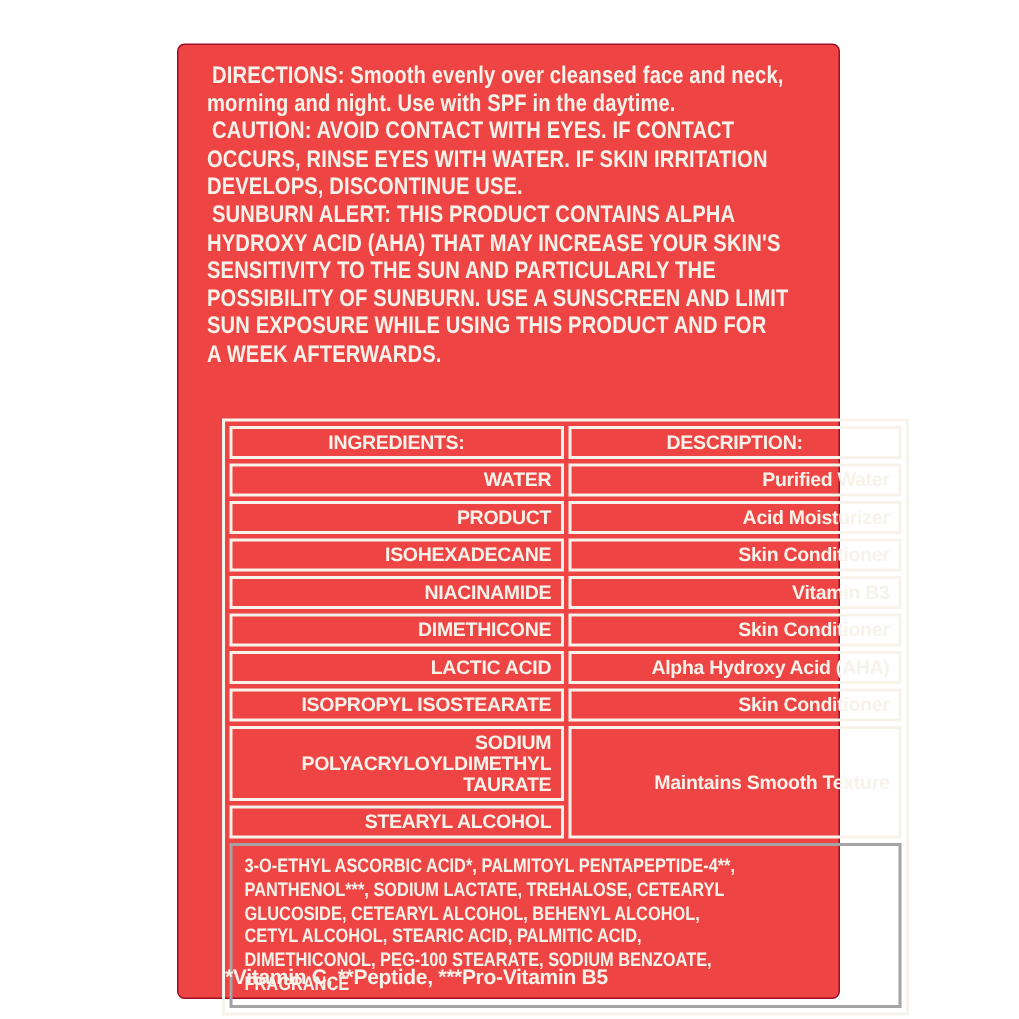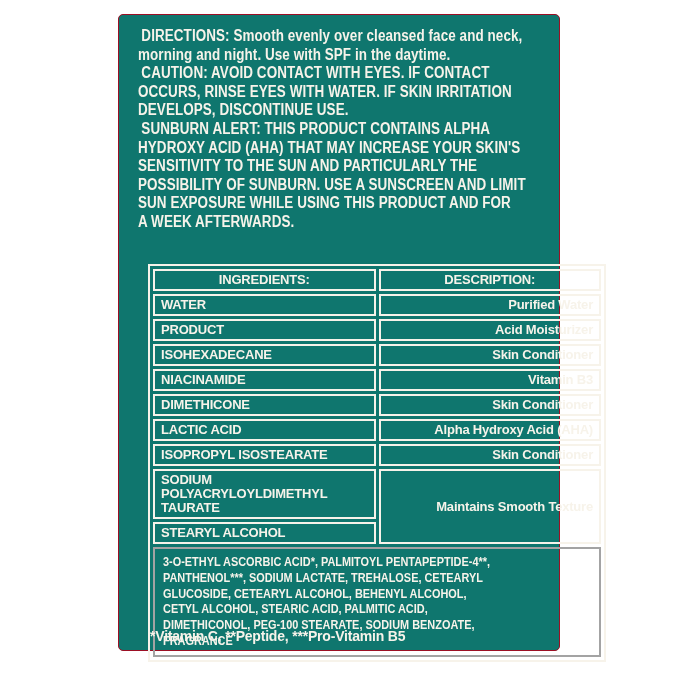--- a/index.html
+++ b/index.html
@@ -2,22 +2,22 @@
 <html><head>
 <meta charset="utf-8">
 <style>
   html,body{margin:0;padding:0;}
   body{
     width:679px;height:679px;background:#ffffff;
     font-family:"Liberation Sans", sans-serif;
     position:relative;overflow:hidden;
   }
   .card{
-    position:absolute;left:118px;top:14px;width:442px;height:637px;
-    background:#0f766e;border:1px solid #9C0F24;border-radius:5px;
+    position:absolute;left:118px;top:29px;width:442px;height:637px;
+    background:#ef4444;border:1px solid #9C0F24;border-radius:5px;
     box-sizing:border-box;color:#F7F3EA;font-weight:bold;
   }
   
   .condensed{transform:scaleX(0.84);transform-origin:0 0;}
   .top-text{position:absolute;left:19px;top:12px;}
   .para{
     width:505px;font-size:16px;line-height:18.6px;letter-spacing:0.1px;
     white-space:pre-line;text-indent:4px;margin:0;
   }
   .table-outer{
@@ -25,21 +25,21 @@
     border:2px solid #F7F3EA;box-sizing:border-box;
   }
   table.ingredients{
     width:100%;border-collapse:separate;border-spacing:3px;
   }
   table.ingredients th, table.ingredients td{
     border:2px solid #F7F3EA;font-size:13px;line-height:14px;
     padding:2px 6px;letter-spacing:-0.2px;vertical-align:middle;
   }
   th.hdr{text-align:center;font-size:13px;letter-spacing:0.2px;}
-  td.ing{text-align:left;width:50%;white-space:nowrap;}
+  td.ing{text-align:right;width:50%;white-space:nowrap;}
   td.ing.wrap{white-space:normal;}
   td.desc{text-align:right;white-space:nowrap;}
   .other-box{
     border:2px solid #a3a3a3;margin:0 3px 3px 3px;
     padding:5px 8px 6px 8px;overflow:hidden;
   }
   .other-text{
     width:440px;font-size:13px;line-height:15.8px;letter-spacing:0;
     white-space:pre-line;
   }

